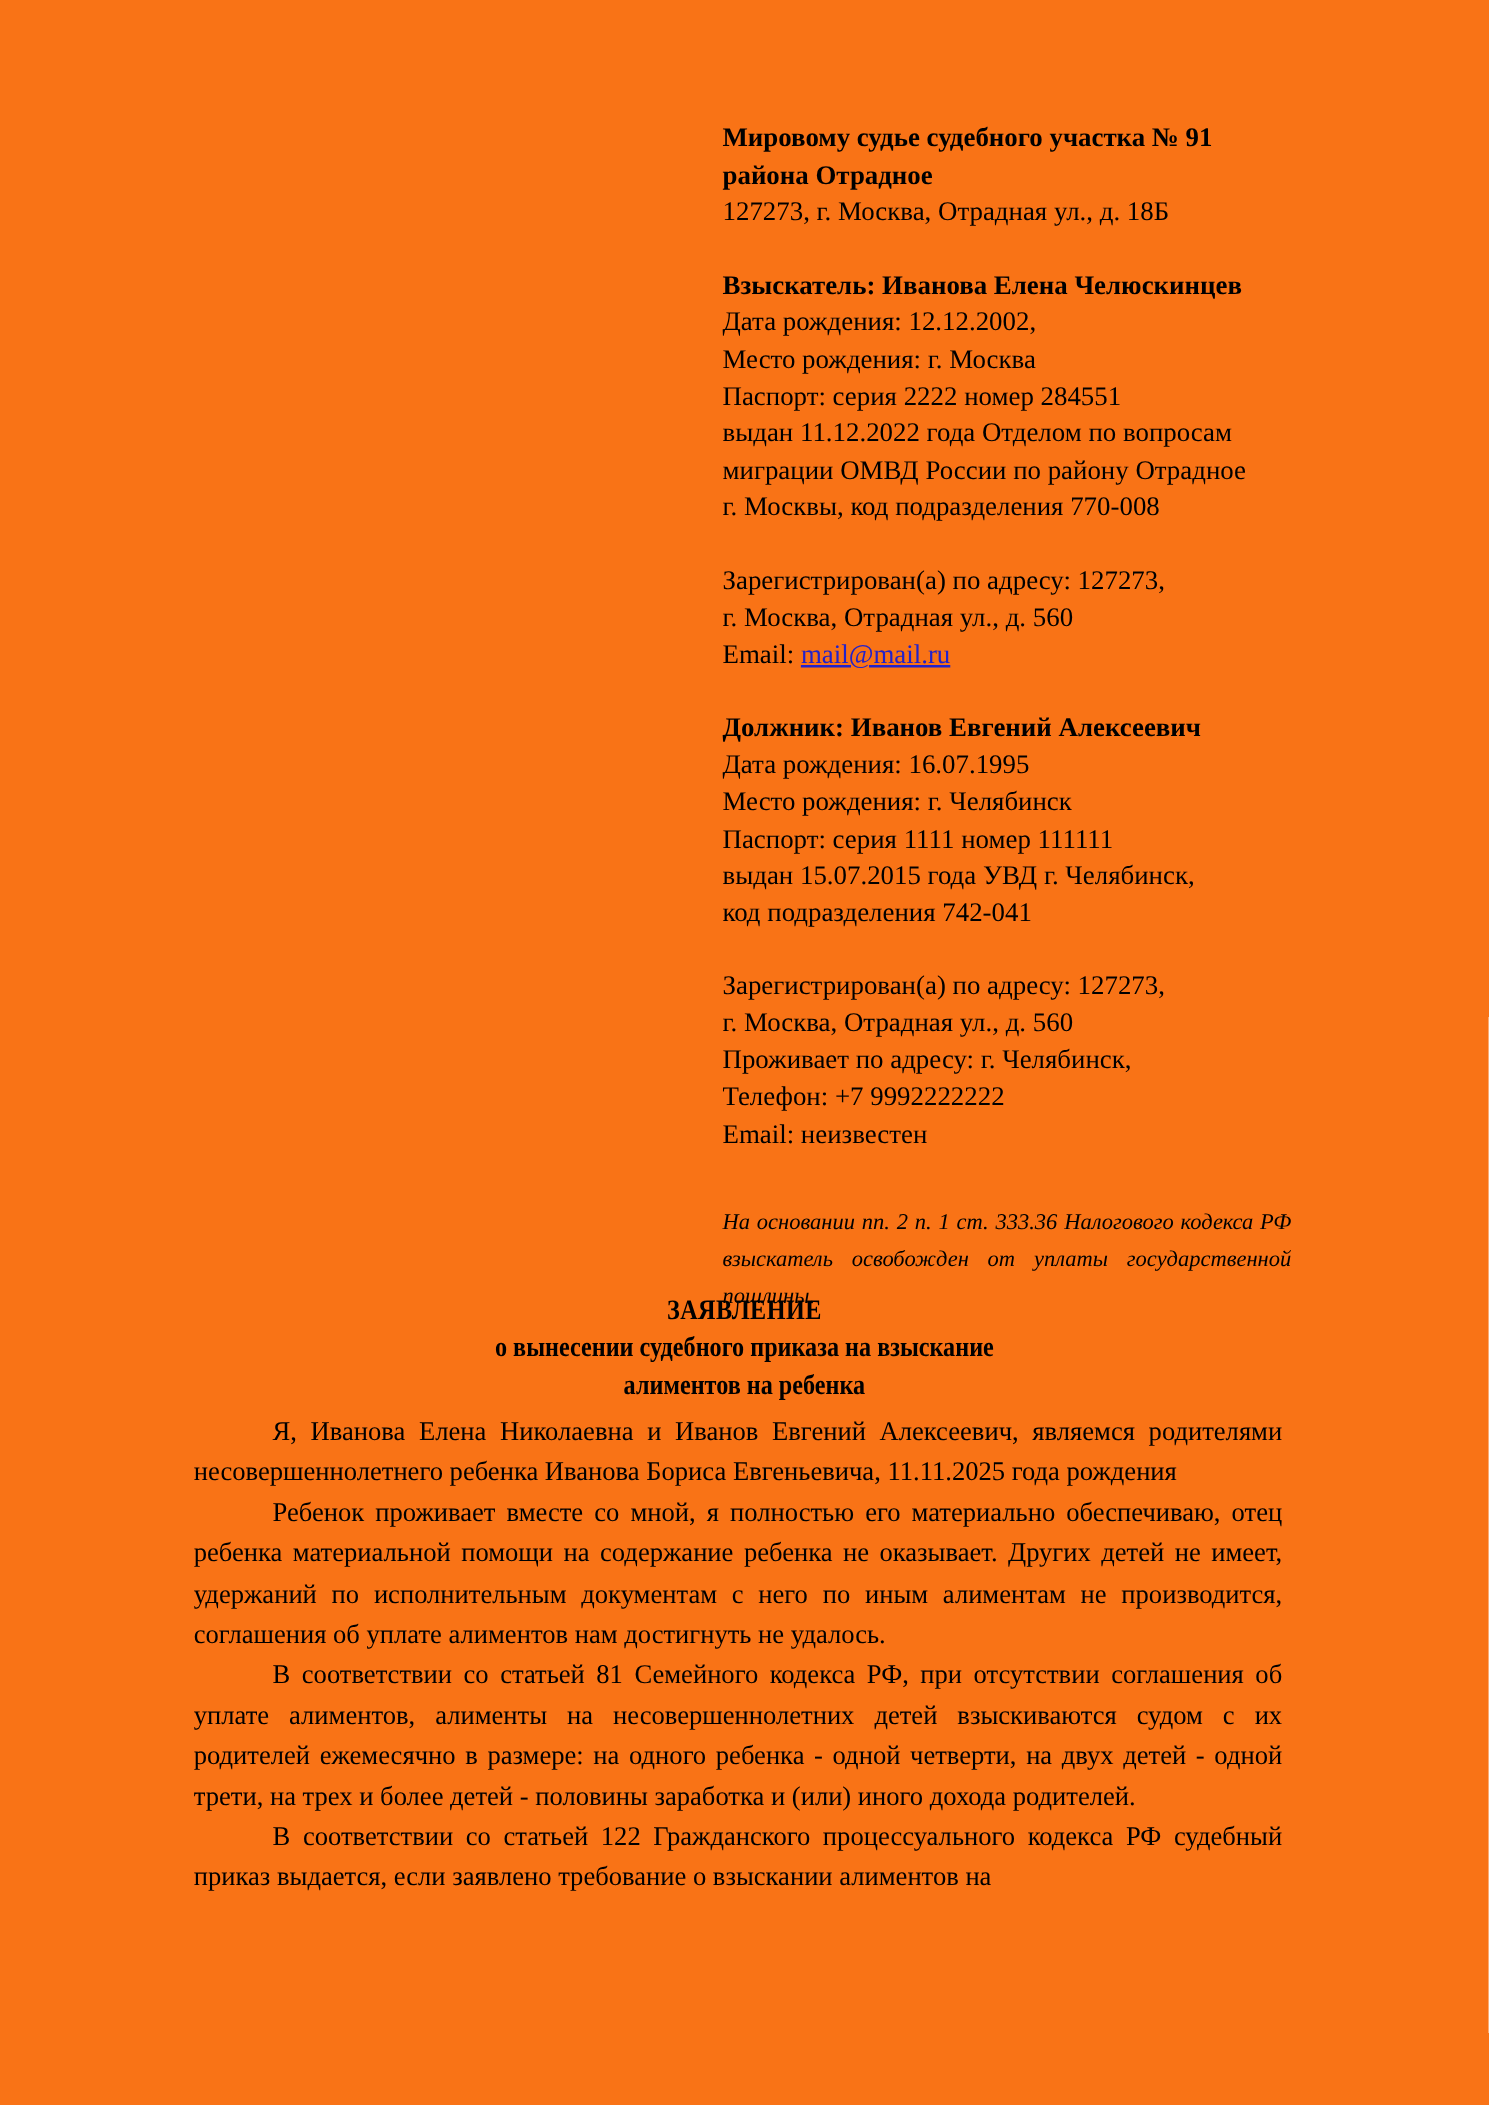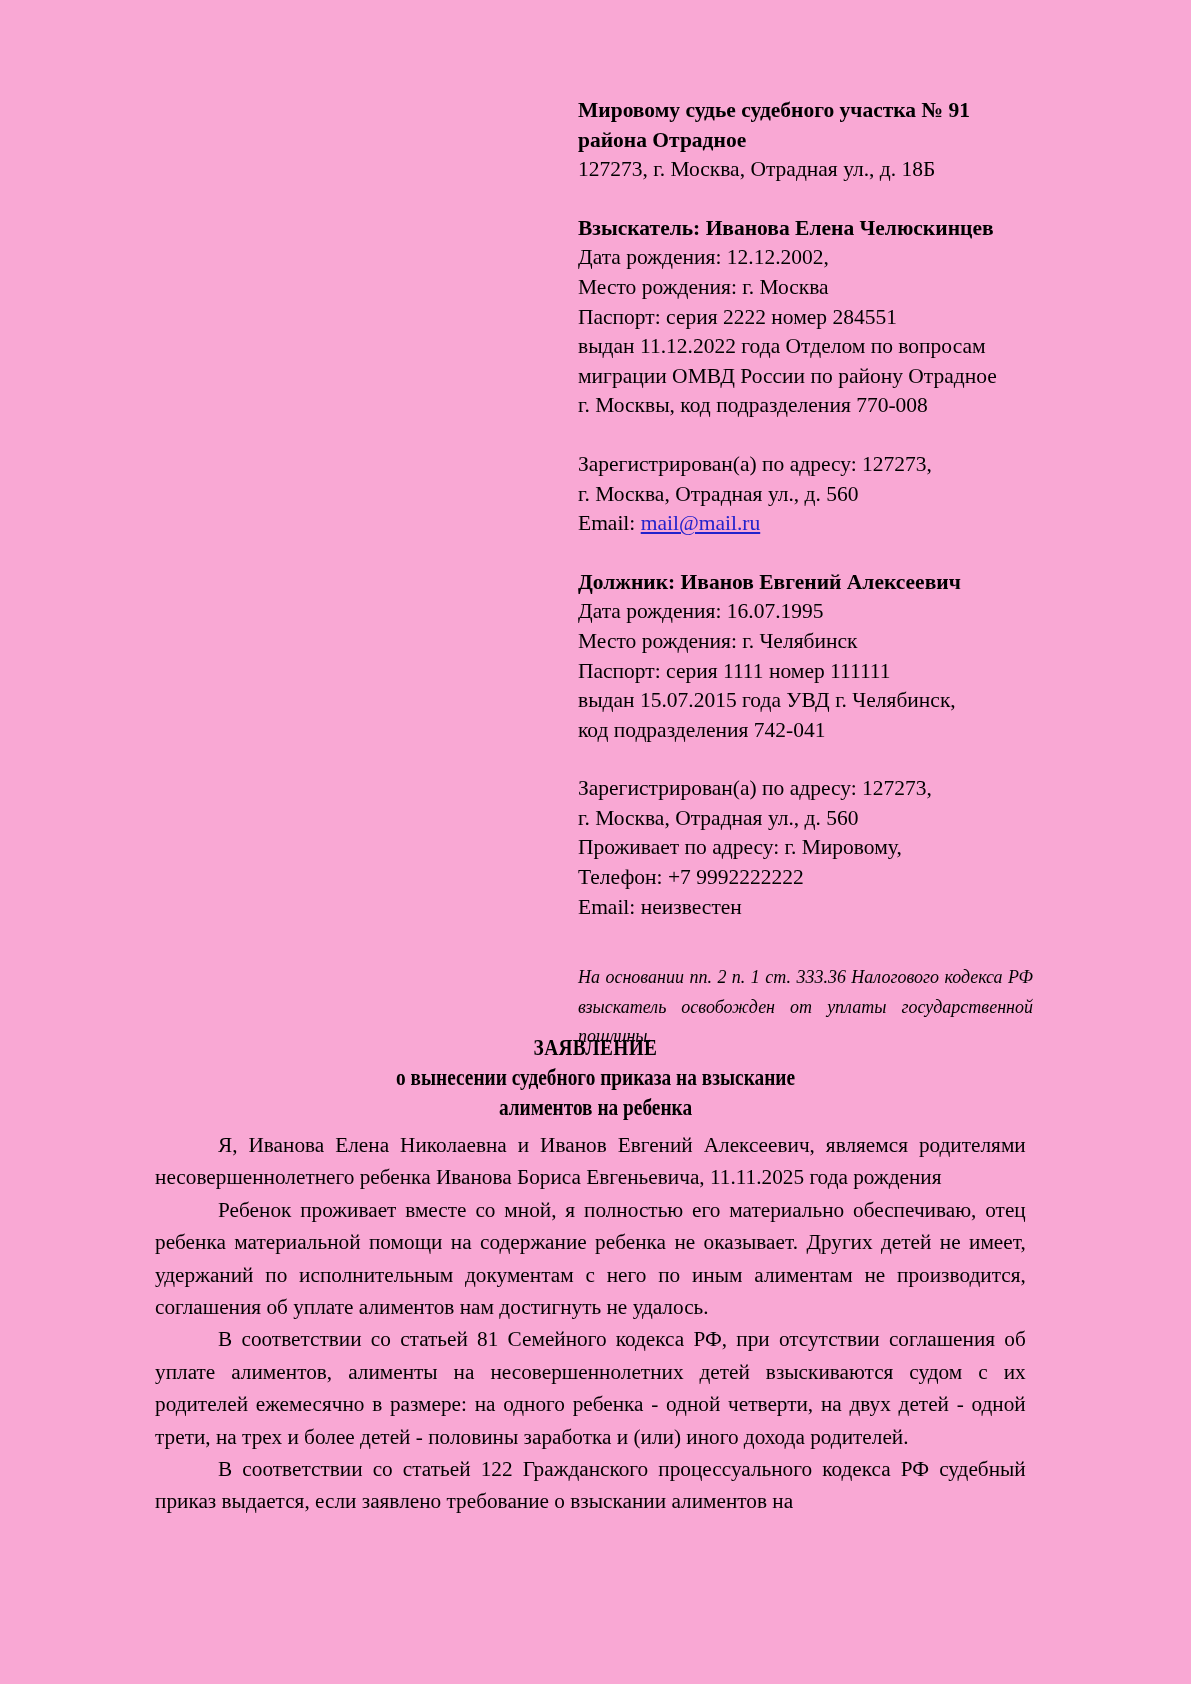--- a/index.html
+++ b/index.html
@@ -15,21 +15,21 @@
     color: #000000;
     position: relative;
     overflow: hidden;
   }
   .page {
     position: relative;
     width: 1191px;
     height: 1684px;
     box-sizing: border-box;
     padding: 0;
-    background: #f9a8d4;
+    background: #f97316;
   }
 
   
   .header-block {
     position: absolute;
     left: 578px;
     top: 96px;
     width: 455px;
     font-size: 21.5px;
     line-height: 29.6px;
@@ -146,21 +146,21 @@
       <span class="line">Паспорт: серия 1111 номер 111111</span>
       <span class="line">выдан 15.07.2015 года УВД г. Челябинск,</span>
       <span class="line">код подразделения 742-041</span>
     </div>
 
     <div class="hb-gap"></div>
 
     <div class="hb-group">
       <span class="line">Зарегистрирован(а) по адресу: 127273,</span>
       <span class="line">г. Москва, Отрадная ул., д. 560</span>
-      <span class="line">Проживает по адресу: г. Мировому,</span>
+      <span class="line">Проживает по адресу: г. Челябинск,</span>
       <span class="line">Телефон: +7 9992222222</span>
       <span class="line">Email: неизвестен</span>
     </div>
 
   </div>
 
   <div class="note-italic">На основании пп. 2 п. 1 ст. 333.36 Налогового кодекса РФ взыскатель освобожден от уплаты государственной пошлины.</div>
 
   <div class="doc-title">
     <span class="t1">ЗАЯВЛЕНИЕ</span>

